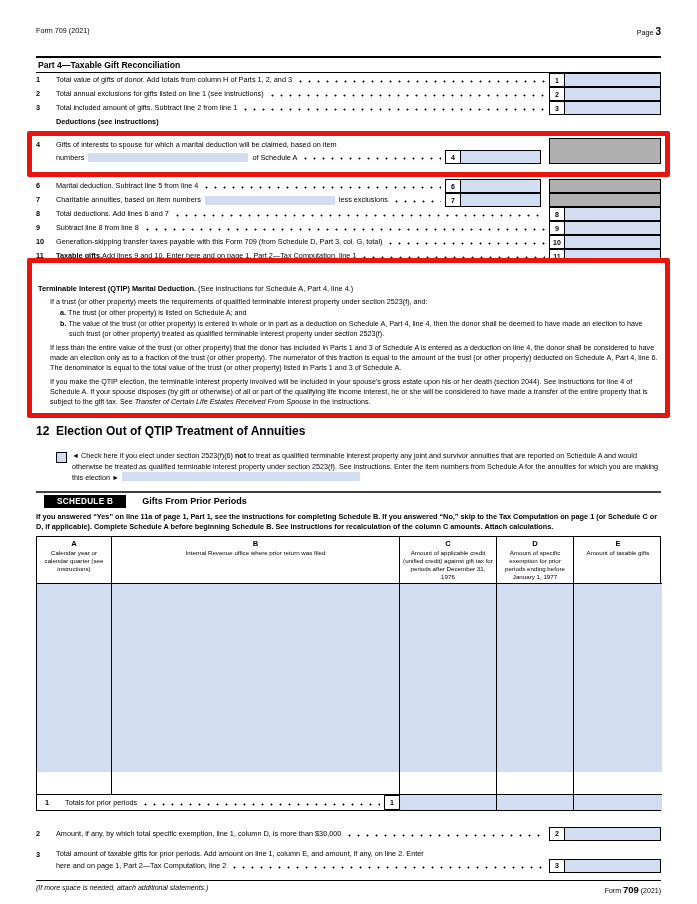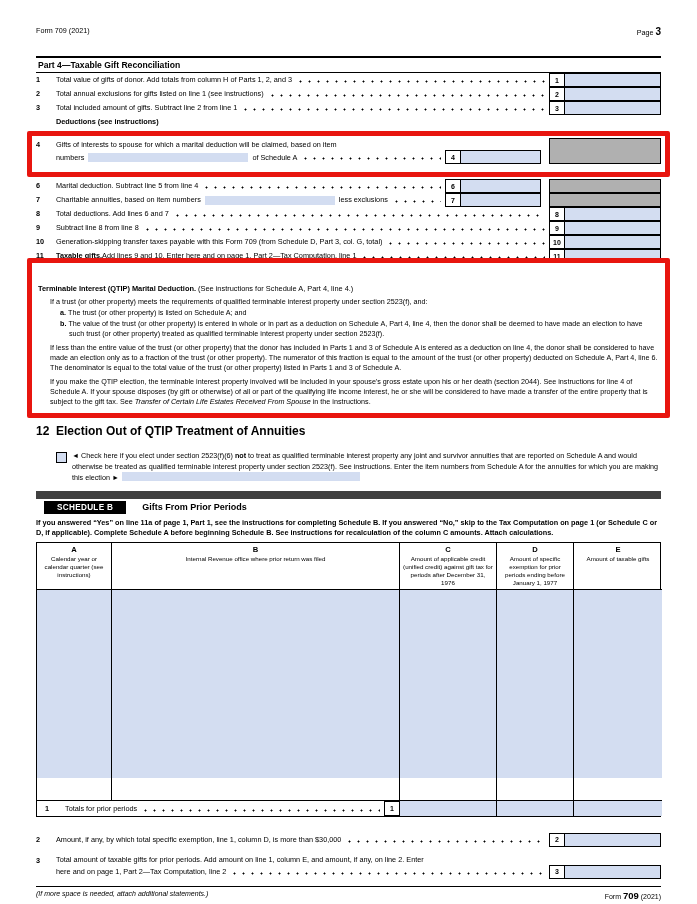--- a/index.html
+++ b/index.html
@@ -41,21 +41,21 @@
   .qab{font-size:7.2px;line-height:10px;margin-left:22px;margin-top:1px;padding-left:9px;text-indent:-9px;}
   .abl{font-weight:bold;margin-right:2px;}
   .mt{margin-top:4px;}
   
   .l12h{display:flex;font-weight:bold;font-size:12px;margin-top:7px;line-height:12px;}
   .l12b{display:flex;margin-left:20px;margin-top:14px;}
   .chk{width:9px;height:9px;flex:none;border:1px solid #000;background:var(--field-blue,#d3ddf1);margin:1px 5px 0 0;}
   .l12t{flex:1;font-size:7.2px;line-height:10.5px;}
   .w238{width:238px;vertical-align:-1px;margin:0 0 0 3px;}
   
-  .schedbar{display:flex;align-items:center;border-top:8px solid #404040;margin-top:7px;padding:2px 8px;}
+  .schedbar{display:flex;align-items:center;border-top:2px solid #404040;margin-top:7px;padding:2px 8px;}
   .badge{background:var(--header-black,#000);color:#fff;font-weight:bold;font-size:8.2px;padding:2px 13px;letter-spacing:0.3px;}
   .schedtitle{font-weight:bold;font-size:9px;margin-left:16px;}
   .schedintro{font-weight:bold;font-size:7.3px;line-height:10.4px;margin-top:2px;}
   .btable{display:grid;grid-template-columns:75px 288px 97px 77px 88px;border:1.2px solid #000;margin-top:4px;}
   .th{border-right:1px solid #000;border-bottom:1px solid #000;text-align:center;padding:2px 3px;box-sizing:border-box;}
   .th:nth-child(5){border-right:none;}
   .thl{font-weight:bold;font-size:7.6px;line-height:9px;}
   .thd{font-size:6.2px;line-height:7.8px;margin-top:1px;}
   .tb{height:188px;background:var(--field-blue,#d3ddf1);border-right:1px solid #000;box-sizing:border-box;}
   .tb:nth-child(10){border-right:none;}

